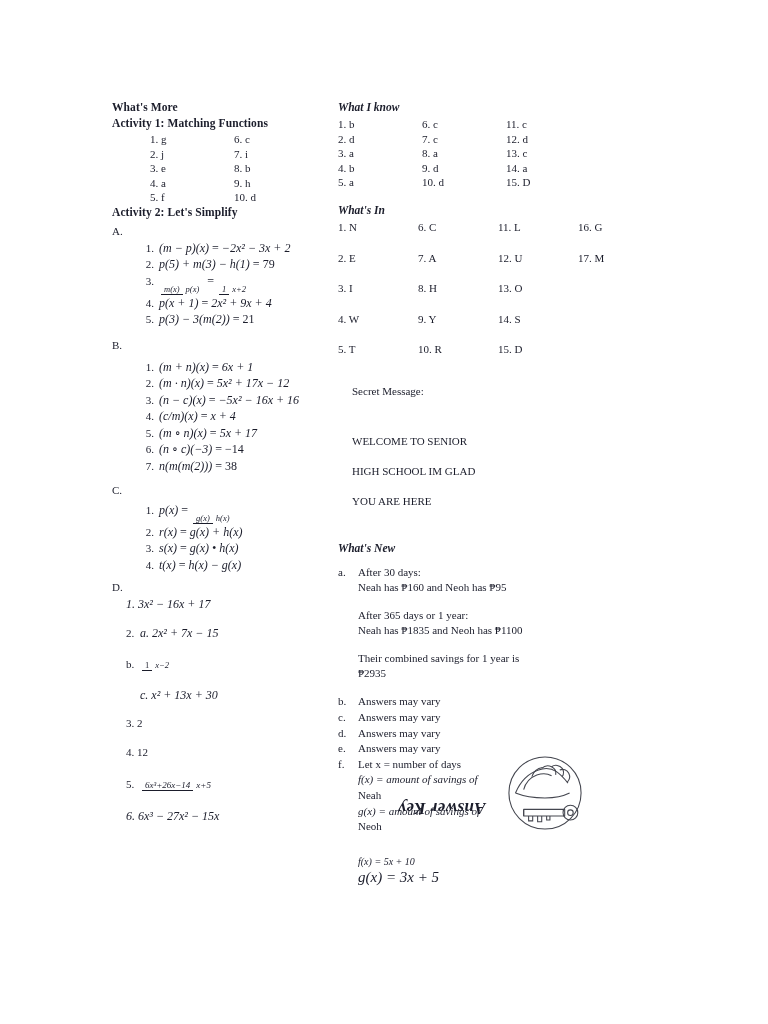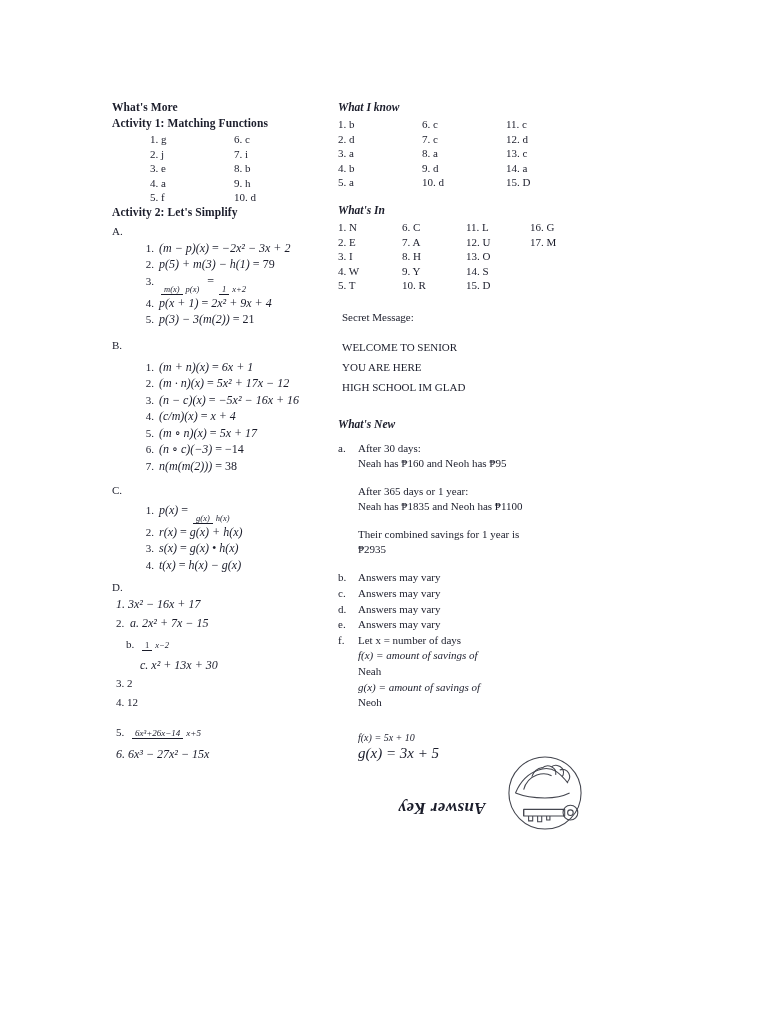--- a/index.html
+++ b/index.html
@@ -38,21 +38,21 @@
   .sec-head-i {
     font-weight: bold;
     font-style: italic;
     font-size: 11.5px;
     line-height: 15px;
     margin: 0 0 2px 0;
   }
   .line {
     font-size: 11px;
     line-height: 14.4px;
-    margin: 4px;
+    margin: 14px;
     white-space: nowrap;
   }
   .math {
     font-family: "Liberation Serif", "DejaVu Serif", serif;
     font-style: italic;
     font-size: 12px;
   }
   .math .num { font-style: normal; margin-top: 23px; }
   .math .op  { font-style: normal; }
 
@@ -82,21 +82,21 @@
     column-gap: 0;
     row-gap: 0;
   }
   .grid .cell {
     font-size: 11px;
     line-height: 14.6px;
     white-space: nowrap;
   }
   .g-act1 { grid-template-columns: 84px 84px; margin-left: 38px; }
   .g-know { grid-template-columns: 84px 84px 82px; }
-  .g-in   { grid-template-columns: 64px 64px 64px 58px; }
+  .g-in   { grid-template-columns: 64px 64px 64px 58px; gap: 16px; }
 
   .letter-head {
     font-size: 11px;
     font-weight: normal;
     line-height: 16px;
     margin: 3px 0 1px 0;
   }
 
   
   .frac {
@@ -361,22 +361,22 @@
       <div class="cell"></div>
     </div>
 
     <div class="spacer-md"></div>
 
     <div class="line">Secret Message:</div>
 
     <div class="spacer-sm"></div>
 
     <div class="line" style="line-height:16px">WELCOME TO SENIOR</div>
+    <div class="line" style="line-height:16px">HIGH SCHOOL IM GLAD</div>
     <div class="line" style="line-height:16px">YOU ARE HERE</div>
-    <div class="line" style="line-height:16px">HIGH SCHOOL IM GLAD</div>
 
     <div class="spacer-lg"></div>
 
     <div class="sec-head-i">What's New</div>
 
     <div class="spacer-sm"></div>
 
     <div style="display:flex;align-items:baseline">
       <span class="para" style="flex:0 0 auto;width:14px;margin-right:6px">a.</span>
       <div style="flex:1 1 auto">

